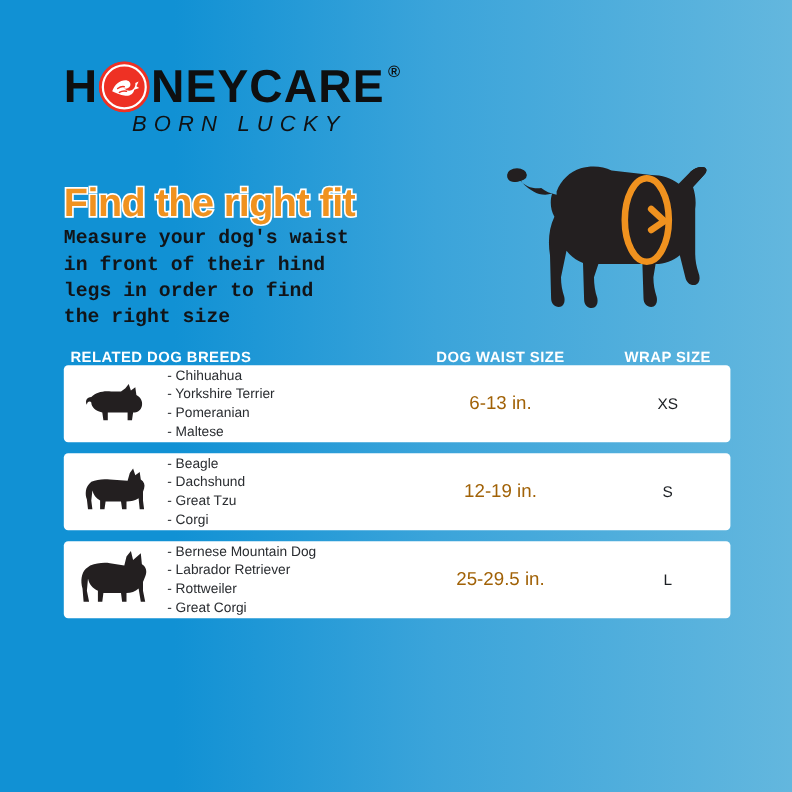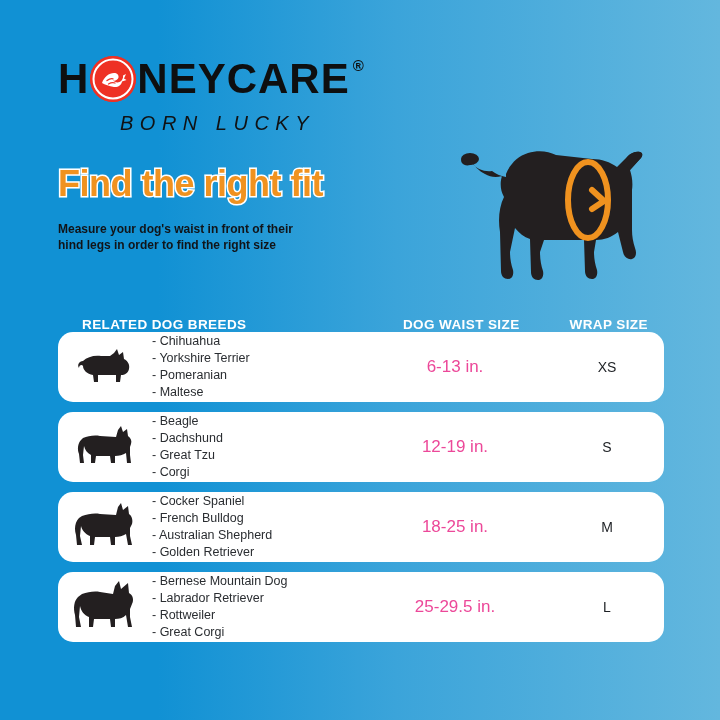--- a/index.html
+++ b/index.html
@@ -35,21 +35,20 @@
     margin:0 1px;
     flex:0 0 auto;
   }
   .wm-o svg { position:absolute; left:0; top:0; }
   .wm-reg {
     font-size:15px; font-weight:bold; color:#0e0f10;
     align-self:flex-start; margin-left:3px; margin-top:2px;
     line-height:1;
   }
   .brand-tagline {
-    margin-top:10px;
     font-family:"Liberation Sans", sans-serif;
     font-style:italic;
     font-weight:500;
     font-size:20px;
     letter-spacing:6.5px;
     color:#101214;
     padding-left:62px;
   }
 
   
@@ -60,50 +59,50 @@
     font-size:36px;
     color:#f0921f;
     letter-spacing:-0.5px;
     -webkit-text-stroke: 3px #ffffff;
     paint-order: stroke fill;
     white-space:nowrap;
   }
 
   
   .subtitle {
-    position:absolute; left:58px; top:222px; width:260px;
-    font-family:Liberation Sans, sans-serif;
-    font-weight:bold;
-    font-size:12px;
+    position:absolute; left:58px; top:206px; width:260px;
+    font-family:Liberation Mono, monospace;
+    font-weight:bold;
+    font-size:18px;
     line-height:1.33;
     color:#111418;
   }
 
   
   .hero-dog { position:absolute; left:452px; top:112px; width:220px; height:180px; }
   .hero-dog svg { display:block; }
 
   
   .table { position:absolute; left:58px; top:300px; width:606px; }
   .thead { display:flex; align-items:flex-end; height:32px; }
   .th {
     font-family:"Liberation Sans", sans-serif;
     font-weight:bold;
     font-size:13.5px;
     letter-spacing:0.4px;
     color:#ffffff;
   }
-  .th.c-breeds { width:302px; padding-left:6px;margin-left:18px; }
+  .th.c-breeds { width:302px; padding-left:6px; }
   .th.c-waist  { width:190px; text-align:center; }
   .th.c-wrap   { width:114px; text-align:center; }
 
   .row {
     display:flex; align-items:center;
     background:#ffffff;
-    border-radius:15px;
+    border-radius:4px;
     height:70px;
     margin-bottom:10px;
     overflow:hidden;
   }
   .cell-icon {
     width:92px; height:70px;
     display:flex; align-items:center; justify-content:center;
     flex:0 0 auto;
   }
   .cell-icon svg { display:block; }
@@ -114,21 +113,21 @@
     line-height:1.38;
     color:#2a2d31;
     padding-left:2px;
   }
   .cell-breeds div { white-space:nowrap; }
   .cell-waist {
     width:190px; flex:0 0 auto;
     text-align:center;
     font-family:"Liberation Sans", sans-serif;
     font-size:17px;
-    color:#ec4899;
+    color:#a16207;
   }
   .cell-wrap {
     width:114px; flex:0 0 auto;
     text-align:center;
     font-family:"Liberation Sans", sans-serif;
     font-size:14px;
     color:#1d2024;
   }
 </style>
 </head>
@@ -244,39 +243,20 @@
     <div class="cell-breeds">
       <div>- Beagle</div>
       <div>- Dachshund</div>
       <div>- Great Tzu</div>
       <div>- Corgi</div>
     </div>
     <div class="cell-waist">12-19 in.</div>
     <div class="cell-wrap">S</div>
   </div>
 
-  <div class="row">
-    <div class="cell-icon">
-      <svg width="64" height="48" viewBox="0 0 64 48" aria-hidden="true">
-        <path fill="#231f20" d="M46 4 L49 0 L51 7 L56 3 L57 11
-          C60 13 61 17 60 21 L58 25 L58 33 L60 42 L56 42 L54 31
-          C51 33 47 34 43 34 L43 42 L39 42 L38 34 L23 34 L22 42 L18 42 L18 33
-          C13 31 10 27 9 23 L8 33 L10 42 L5 42 L4 32
-          C2 26 3 19 7 15 L10 13 C16 11 22 10 28 11 L44 12 Z"></path>
-      </svg>
-    </div>
-    <div class="cell-breeds">
-      <div>- Cocker Spaniel</div>
-      <div>- French Bulldog</div>
-      <div>- Australian Shepherd</div>
-      <div>- Golden Retriever</div>
-    </div>
-    <div class="cell-waist">18-25 in.</div>
-    <div class="cell-wrap">M</div>
-  </div>
 
   <div class="row">
     <div class="cell-icon">
       <svg width="66" height="52" viewBox="0 0 66 52" aria-hidden="true">
         <path fill="#231f20" d="M44 5 L48 0 L50 8 L57 2 L58 12
           C62 14 63 19 61 23 L59 28 L59 36 L61 46 L57 46 L55 34
           C52 37 48 38 44 38 L44 46 L40 46 L39 38 L23 38 L22 46 L18 46 L18 36
           C13 34 10 30 9 25 L8 36 L10 46 L5 46 L4 34
           C2 27 3 20 7 16 L11 13 C17 11 23 10 29 11 L42 13 Z"></path>
       </svg>

